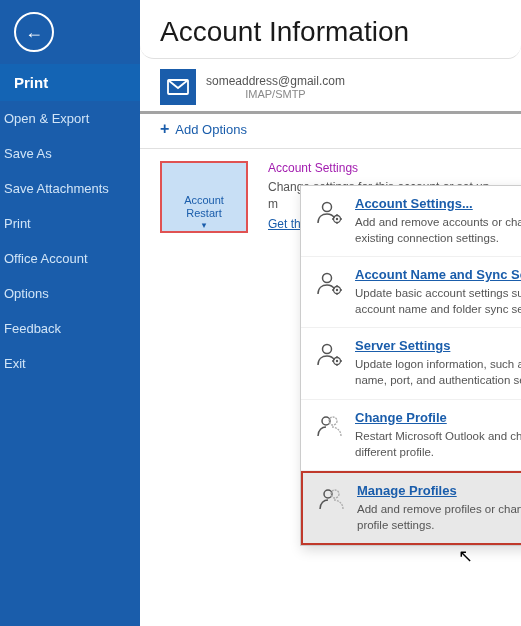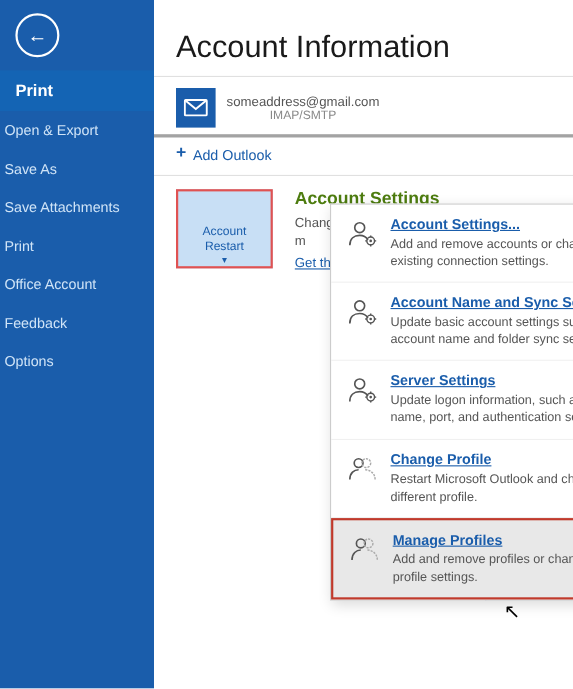--- a/index.html
+++ b/index.html
@@ -65,22 +65,23 @@
       background: #fff;
       height: 626px;
       overflow: hidden;
       position: relative;
     }
 
     .main-title {
       font-size: 28px;
       font-weight: 300;
       color: #1a1a1a;
-      padding: 27px 20px 10px;
+      padding: 16px 20px 10px;
       border-bottom: 1px solid #e0e0e0;
+      border-radius: 14px;
     }
 
     .account-bar {
       display: flex;
       align-items: center;
       padding: 10px 20px 6px;
       border-bottom: 3px solid #a3a3a3;
     }
 
     .email-icon {
@@ -160,23 +161,23 @@
     .acct-settings-caret {
       font-size: 9px;
       color: #1a5dab;
     }
 
     .acct-settings-text {
       flex: 1;
     }
 
     .acct-settings-title {
-      font-size: 16px;
-      font-weight: 700;
-      color: #4d7c0f;
+      font-size: 12px;
+      font-weight: 400;
+      color: #a21caf;
       margin-bottom: 4px;
     }
 
     .acct-settings-desc {
       font-size: 12px;
       color: #555;
       line-height: 1.4;
     }
 
     .acct-settings-link {
@@ -304,24 +305,27 @@
   <div class="sidebar-item">
     <span>Save Attachments</span>
   </div>
   <div class="sidebar-item">
     <span>Print</span>
   </div>
   <div class="sidebar-item">
     <span>Office Account</span>
   </div>
   <div class="sidebar-item">
+    <span>Options</span>
+  </div>
+  <div class="sidebar-item">
     <span>Feedback</span>
   </div>
   <div class="sidebar-item">
-    <span>Options</span>
+    <span>Exit</span>
   </div>
 </div>
 
 <div class="main">
   <h1 class="main-title">Account Information</h1>
 
   <div class="account-bar">
     <div class="email-icon">
       <svg width="22" height="16" viewBox="0 0 22 16">
         <rect x="1" y="1" width="20" height="14" rx="1" fill="none" stroke="white" stroke-width="1.8"></rect>
@@ -329,21 +333,21 @@
       </svg>
     </div>
     <div class="account-info">
       <span class="account-email">someaddress@gmail.com</span>
       <span class="account-type">IMAP/SMTP</span>
     </div>
   </div>
 
   <div class="add-account-btn">
     <span class="add-plus">+</span>
-    <span>Add Outlook</span>
+    <span>Add Options</span>
   </div>
 
   <div class="account-settings-area">
     <div class="acct-settings-btn">
       <svg class="person-gear-svg" viewBox="0 0 40 40" fill="none" xmlns="http://www.w3.org/2000/svg">
         <circle cx="16" cy="11" r="6" stroke="#1a5dab" stroke-width="2" fill="none"></circle>
         <path d="M4 34 C4 26 10 22 16 22 C19 22 22 23 24 25" stroke="#1a5dab" stroke-width="2" fill="none"></path>
         <circle cx="30" cy="30" r="5" stroke="#555" stroke-width="1.5" fill="none"></circle>
         <circle cx="30" cy="30" r="2" fill="#555"></circle>
         <line x1="30" y1="23" x2="30" y2="25" stroke="#555" stroke-width="1.5"></line>

